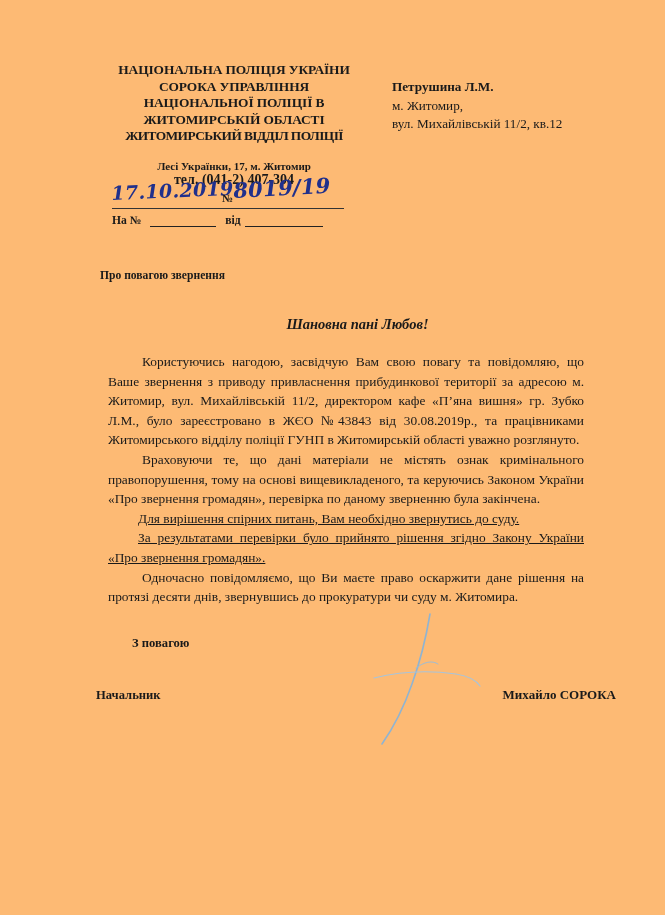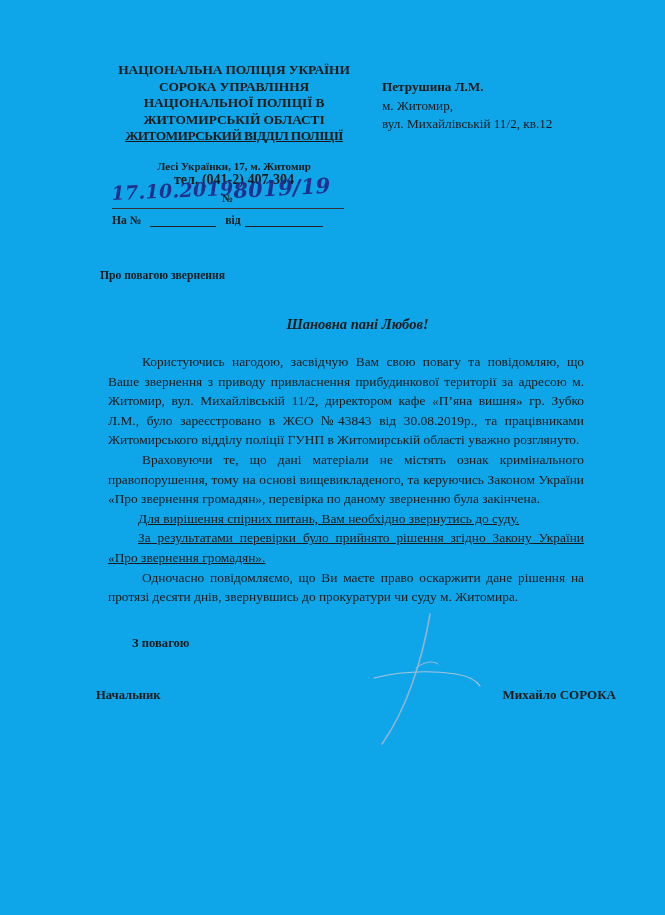--- a/index.html
+++ b/index.html
@@ -13,41 +13,40 @@
     position: relative;
     overflow: hidden;
     font-family: "Liberation Serif", "DejaVu Serif", serif;
     color: #1a1a1a;
     -webkit-font-smoothing: antialiased;
   }
 
   .page {
     position: absolute;
     inset: 0;
-    background: #0ea5e9;
+    background: #fdba74;
   }
 
   
   .letterhead {
     position: absolute;
     left: 88px;
     top: 62px;
     width: 292px;
     text-align: center;
   }
   .org-line {
     font-weight: bold;
     font-size: 13.4px;
     line-height: 16.6px;
     letter-spacing: -0.1px;
     white-space: nowrap;
   }
   .org-line.squeeze {
     letter-spacing: -0.6px;
-    text-decoration: underline;
   }
   .addr-line {
     font-weight: bold;
     font-size: 11px;
     line-height: 14.5px;
     margin-top: 14px;
   }
   .tel-line {
     font-weight: bold;
     font-size: 14px;
@@ -108,21 +107,21 @@
     border-bottom: 1px solid #222;
     vertical-align: bottom;
     height: 11px;
   }
   .rule-a { width: 66px; margin: 0 6px; }
   .rule-b { width: 78px; margin-left: 2px; }
 
   
   .recipient {
     position: absolute;
-    left: 382px;
+    left: 392px;
     top: 78px;
     width: 250px;
     font-size: 13.2px;
     line-height: 18.5px;
   }
   .recipient .name { font-weight: bold; }
 
   
   .subject {
     position: absolute;

